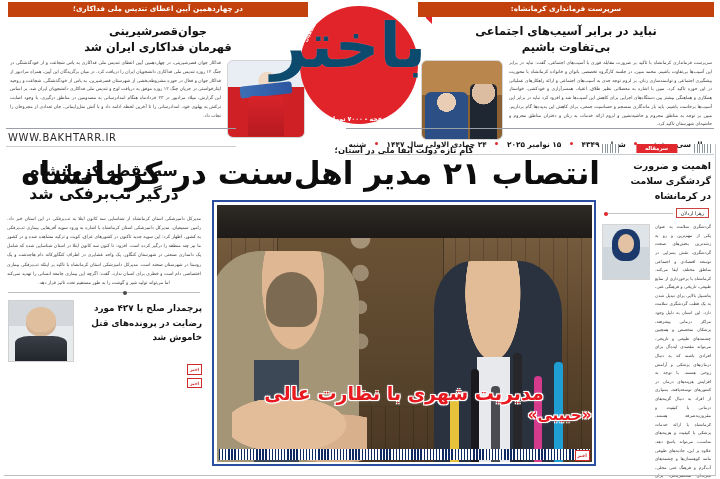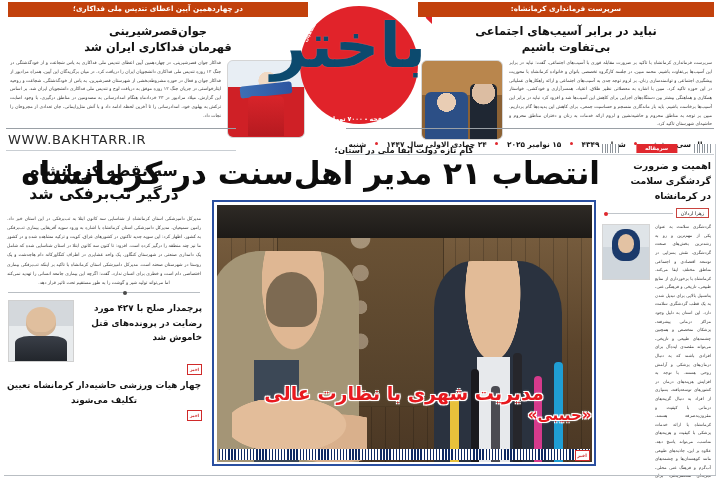--- a/index.html
+++ b/index.html
@@ -180,21 +180,21 @@
   
   .url-bar {
     position: absolute;
     left: 6px; top: 128px;
     width: 230px;
     border-top: 1px solid #9aa0a6;
     border-bottom: 1px solid #c9ced3;
     padding: 2.5px 0 3px 0;
   }
   .url-bar span {
-    font-size: 13px;
+    font-size: 10px;
     letter-spacing: 0.7px;
     color: #2a2a2a;
     direction: ltr;
     display: block;
     text-align: left;
     padding-left: 2px;
     font-weight: 500;
   }
 
   
@@ -663,21 +663,20 @@
 
       <div class="brief">
         <div class="brief-photo">
           <div class="ph-man"></div>
         </div>
         <div class="brief-head">پرچمدار صلح با ۴۲۷ مورد رضایت در پرونده‌های قتل خاموش شد</div>
         <div class="brief-badge">اخبر</div>
       </div>
 
       <div class="brief" style="min-height:28px">
-        <div class="brief2-head">چهار هیات ورزشی حاشیه‌دار کرمانشاه تعیین تکلیف می‌شوند</div>
         <div class="brief-badge">اخبر</div>
       </div>
     </div>
 
     <div class="lead">
       <div class="lead-kicker">گام تازه دولت ایفا ملی در استان؛</div>
       <div class="lead-head">انتصاب ۲۱ مدیر اهل‌سنت در کرمانشاه</div>
 
       <div class="lead-photo-frame">
         <div class="lead-photo">

